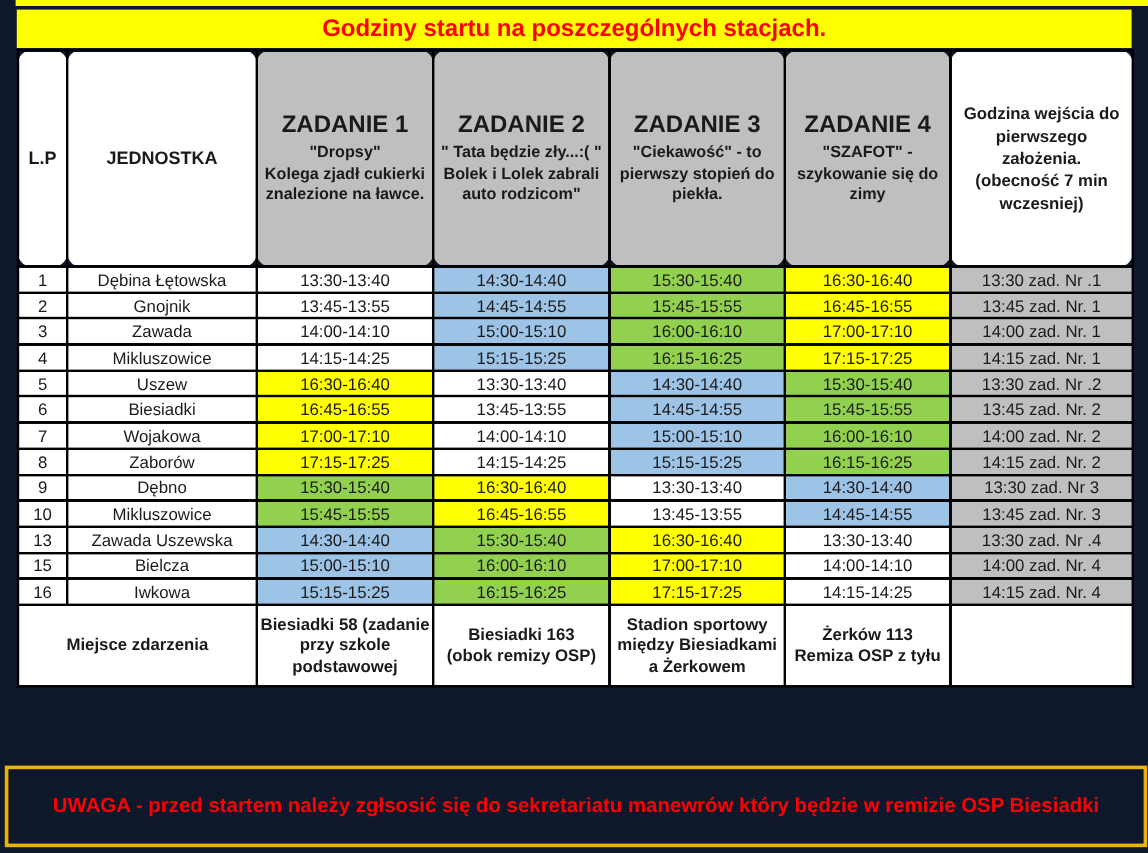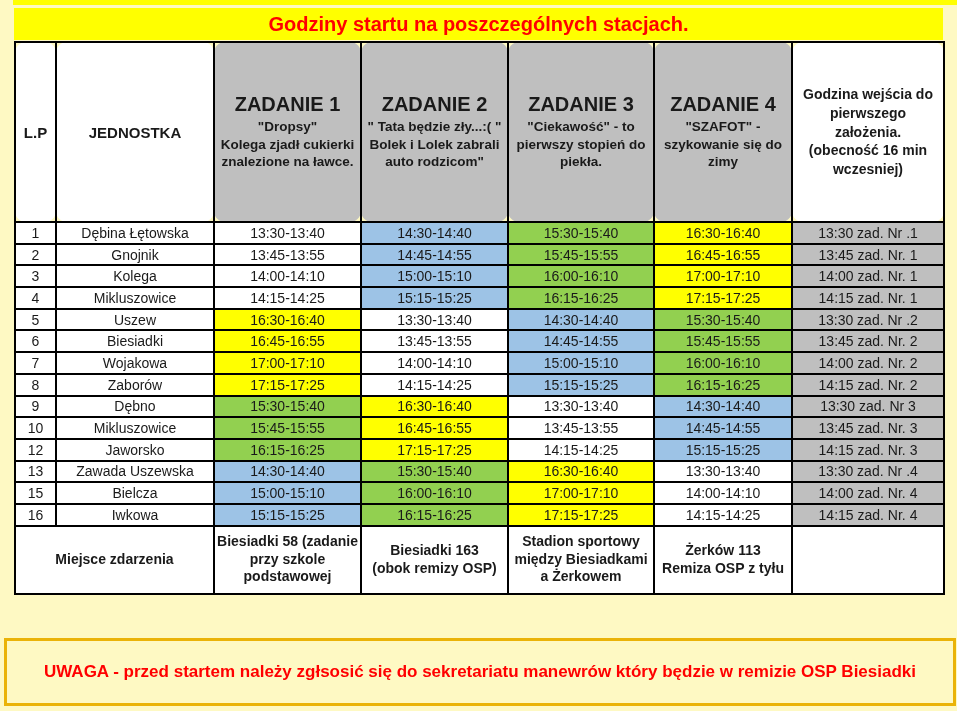--- a/index.html
+++ b/index.html
@@ -2,21 +2,21 @@
 <html lang="pl" style="--yellow: #ffff00; --blue: #9dc3e6; --green: #92d050; --gray: #bfbfbf; --red: #ff0000; --white: #ffffff;"><head>
 <meta charset="utf-8">
 <style>
   :root{
     --yellow:#ffff00; --blue:#9dc3e6; --green:#92d050;
     --gray:#bfbfbf; --red:#ff0000; --white:#ffffff;
   }
   html,body{margin:0;padding:0;}
   body{background:#ffffff;}
   .page{
-    position:relative; width:957px; height:711px; background:#fef9c3;
+    position:relative; width:957px; height:711px; background:#0f172a;
     font-family:"Liberation Sans", sans-serif; color:#1a1a1a; overflow:hidden;
   }
   .top-strip{position:absolute; left:13px; right:0; top:0; height:5px; background:var(--yellow);}
   .title-bar{
     position:absolute; left:14px; top:8px; width:929px; height:32px;
     background:var(--yellow); display:flex; align-items:center; justify-content:center;
   }
   .title-bar span{color:var(--red); font-weight:bold; font-size:20px;}
   table.sched{
     position:absolute; left:14px; top:41px; width:929px;
@@ -92,21 +92,21 @@
 piekła.</div>
         </th>
         <th class="th-task">
           <div class="task-name">ZADANIE 4</div>
           <div class="task-desc">"SZAFOT" -
 szykowanie się do
 zimy</div>
         </th>
         <th class="th-entry">Godzina wejścia do
 pierwszego założenia.
-(obecność 16 min
+(obecność 7 min
 wczesniej)</th>
       </tr>
     </thead>
     <tbody>
         <tr>
           <td class="c-white">1</td>
           <td class="c-white">Dębina Łętowska</td>
           <td class="c-white">13:30-13:40</td>
           <td class="c-blue">14:30-14:40</td>
           <td class="c-green">15:30-15:40</td>
@@ -117,21 +117,21 @@
           <td class="c-white">2</td>
           <td class="c-white">Gnojnik</td>
           <td class="c-white">13:45-13:55</td>
           <td class="c-blue">14:45-14:55</td>
           <td class="c-green">15:45-15:55</td>
           <td class="c-yellow">16:45-16:55</td>
           <td class="c-gray">13:45 zad. Nr. 1</td>
         </tr>
         <tr>
           <td class="c-white">3</td>
-          <td class="c-white">Kolega</td>
+          <td class="c-white">Zawada</td>
           <td class="c-white">14:00-14:10</td>
           <td class="c-blue">15:00-15:10</td>
           <td class="c-green">16:00-16:10</td>
           <td class="c-yellow">17:00-17:10</td>
           <td class="c-gray">14:00 zad. Nr. 1</td>
         </tr>
         <tr>
           <td class="c-white">4</td>
           <td class="c-white">Mikluszowice</td>
           <td class="c-white">14:15-14:25</td>
@@ -186,29 +186,20 @@
           <td class="c-gray">13:30 zad. Nr 3</td>
         </tr>
         <tr>
           <td class="c-white">10</td>
           <td class="c-white">Mikluszowice</td>
           <td class="c-green">15:45-15:55</td>
           <td class="c-yellow">16:45-16:55</td>
           <td class="c-white">13:45-13:55</td>
           <td class="c-blue">14:45-14:55</td>
           <td class="c-gray">13:45 zad. Nr. 3</td>
-        </tr>
-        <tr>
-          <td class="c-white">12</td>
-          <td class="c-white">Jaworsko</td>
-          <td class="c-green">16:15-16:25</td>
-          <td class="c-yellow">17:15-17:25</td>
-          <td class="c-white">14:15-14:25</td>
-          <td class="c-blue">15:15-15:25</td>
-          <td class="c-gray">14:15 zad. Nr. 3</td>
         </tr>
         <tr>
           <td class="c-white">13</td>
           <td class="c-white">Zawada Uszewska</td>
           <td class="c-blue">14:30-14:40</td>
           <td class="c-green">15:30-15:40</td>
           <td class="c-yellow">16:30-16:40</td>
           <td class="c-white">13:30-13:40</td>
           <td class="c-gray">13:30 zad. Nr .4</td>
         </tr>

